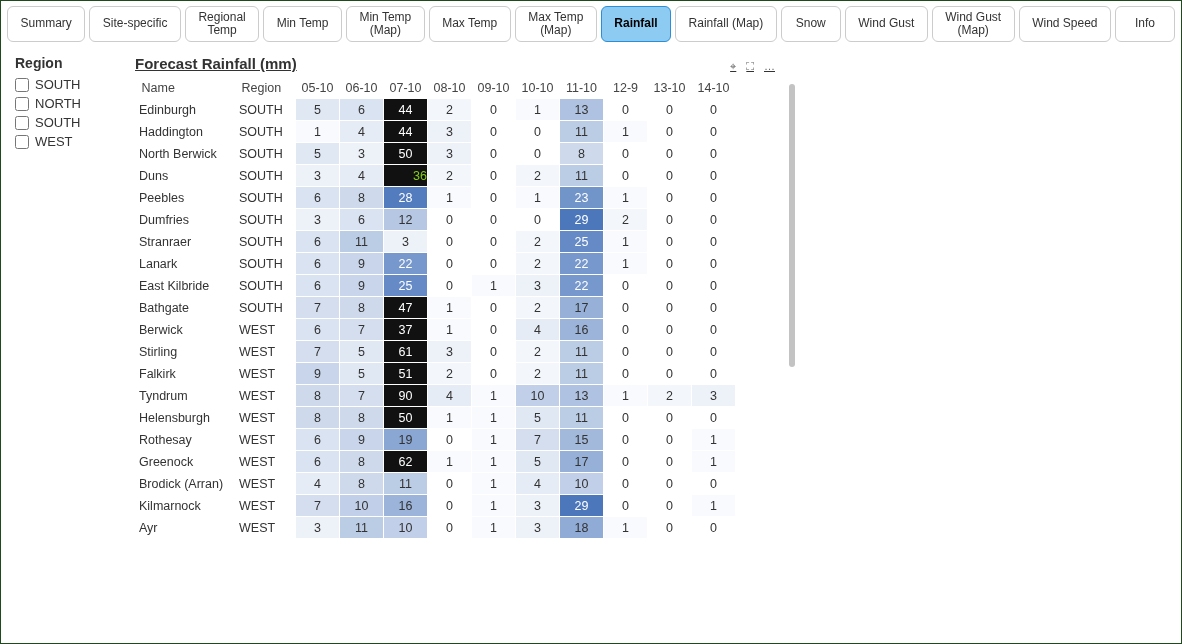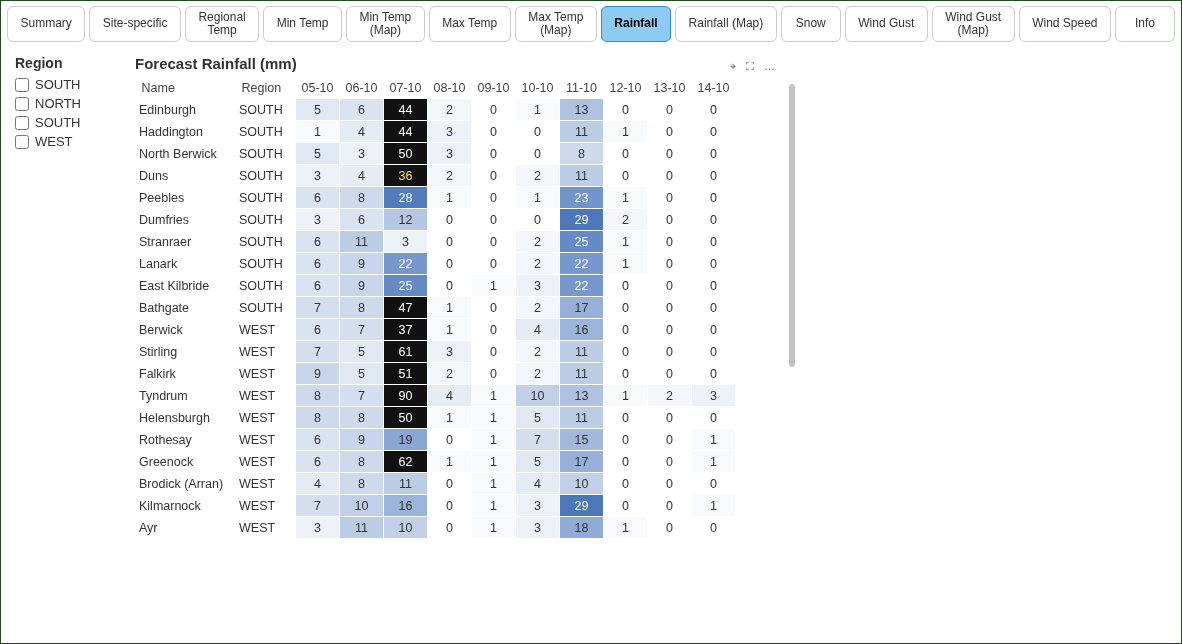--- a/index.html
+++ b/index.html
@@ -7,21 +7,21 @@
 .root { width: 1182px; height: 644px; border: 1px solid #1e4a1e; overflow: hidden; display: flex; flex-direction: column; }
 .tabs { display: flex; gap: 4px; padding: 5px 6px; }
 .tab { border: 1px solid #ccc; border-radius: 6px; padding: 5px 10px; height: 36px; display: flex; align-items: center; justify-content: center; text-align: center; font-size: 12px; cursor: pointer; background: #fff; white-space: pre-wrap; line-height: 1.1; flex: 1 1 auto; min-width: 60px; }
 .tab.active { background: #8ecbf3; border-color: #2a8fd6; color: #000; font-weight: 600; }
 .content { display: flex; flex: 1 1 auto; overflow: hidden; padding-left: 14px; padding-top: 8px; }
 .sidebar { width: 120px; flex: 0 0 120px; }
 .sidebar h3 { font-size: 14px; font-weight: 600; margin-bottom: 6px; }
 .chk { display: flex; align-items: center; gap: 6px; font-size: 13px; margin: 4px 0; cursor: pointer; }
 .chk input { width: 14px; height: 14px; }
 .main { flex: 1 1 auto; display: flex; flex-direction: column; overflow: hidden; padding-right: 8px; }
-.titlebar { display: flex; align-items: center; justify-content: space-between; width: 640px; }
+.titlebar { display: flex; align-items: center; justify-content: space-between; width: 640px; text-decoration: underline; }
 .title { font-size: 15px; font-weight: 600; margin-bottom: 6px; }
 .iconset { display: flex; gap: 10px; color: #666; }
 .iconset span { cursor: pointer; font-size: 11px; }
 .tablewrap { overflow-y: auto; height: 580px; width: 660px; position: relative; }
 .forecast-table { border-collapse: collapse; font-size: 12.5px; }
 .forecast-table th { text-align: left; font-weight: 400; color: #444; padding: 3px 6px; border-bottom: 1px solid rgba(0,0,0,0); }
 .forecast-table th.date { text-align: center; width: 44px; }
 .forecast-table td { padding: 1px 0; border: 1px solid #fff; height: 22px; }
 .forecast-table td.name { width: 100px; padding-left: 3px; }
 .forecast-table td.region { width: 60px; padding-left: 3px; }
@@ -89,21 +89,21 @@
               <tr id="thead-row">
                 <th>Name</th>
                 <th>Region</th>
                 <th class="date">05-10</th>
                 <th class="date">06-10</th>
                 <th class="date">07-10</th>
                 <th class="date">08-10</th>
                 <th class="date">09-10</th>
                 <th class="date">10-10</th>
                 <th class="date">11-10</th>
-                <th class="date">12-10</th>
+                <th class="date">12-9</th>
                 <th class="date">13-10</th>
                 <th class="date">14-10</th>
               </tr>
             </thead>
           <tbody id="tbody">
               <tr>
                 <td class="name" style="border-top: 1px solid rgb(221, 221, 221);">Edinburgh</td>
                 <td class="region" style="border-top: 1px solid rgb(221, 221, 221);">SOUTH</td>
                 <td class="val" style="background: rgb(224, 232, 243); color: rgb(51, 51, 51); border-top: 1px solid rgb(221, 221, 221);">5</td>
                 <td class="val" style="background: rgb(218, 227, 241); color: rgb(51, 51, 51); border-top: 1px solid rgb(221, 221, 221);">6</td>
@@ -142,21 +142,21 @@
                 <td class="val" style="background: rgb(206, 218, 236); color: rgb(51, 51, 51);">8</td>
                 <td class="val" style="background: rgb(255, 255, 255); color: rgb(51, 51, 51);">0</td>
                 <td class="val" style="background: rgb(255, 255, 255); color: rgb(51, 51, 51);">0</td>
                 <td class="val" style="background: rgb(255, 255, 255); color: rgb(51, 51, 51);">0</td>
               </tr>
               <tr>
                 <td class="name">Duns</td>
                 <td class="region">SOUTH</td>
                 <td class="val" style="background: rgb(237, 241, 248); color: rgb(51, 51, 51);">3</td>
                 <td class="val" style="background: rgb(230, 236, 246); color: rgb(51, 51, 51);">4</td>
-                <td class="val" style="background: rgb(17, 17, 17); color: #fde047;">36</td>
+                <td class="val" style="background: rgb(17, 17, 17); color: #84cc16; text-align: right;">36</td>
                 <td class="val" style="background: rgb(243, 246, 250); color: rgb(51, 51, 51);">2</td>
                 <td class="val" style="background: rgb(255, 255, 255); color: rgb(51, 51, 51);">0</td>
                 <td class="val" style="background: rgb(243, 246, 250); color: rgb(51, 51, 51);">2</td>
                 <td class="val" style="background: rgb(187, 204, 229); color: rgb(51, 51, 51);">11</td>
                 <td class="val" style="background: rgb(255, 255, 255); color: rgb(51, 51, 51);">0</td>
                 <td class="val" style="background: rgb(255, 255, 255); color: rgb(51, 51, 51);">0</td>
                 <td class="val" style="background: rgb(255, 255, 255); color: rgb(51, 51, 51);">0</td>
               </tr>
               <tr>
                 <td class="name">Peebles</td>

